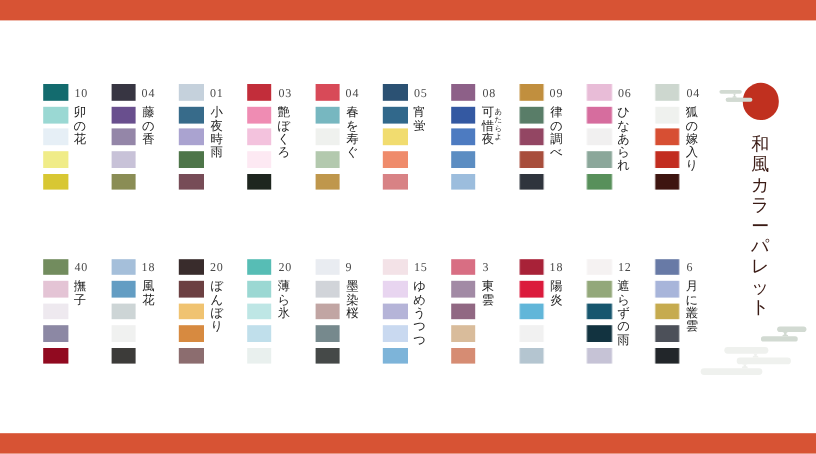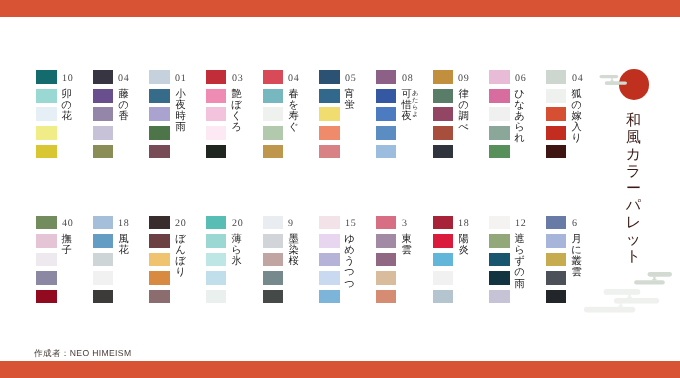--- a/index.html
+++ b/index.html
@@ -341,14 +341,13 @@
       <span>和</span>
       <span>風</span>
       <span>カ</span>
       <span>ラ</span>
       <span>ー</span>
       <span>パ</span>
       <span>レ</span>
       <span>ッ</span>
       <span>ト</span>
     </div>
-  <div id="credit">作成者：NEO HIMEISM</div>
 </div>
 
 </body></html>

